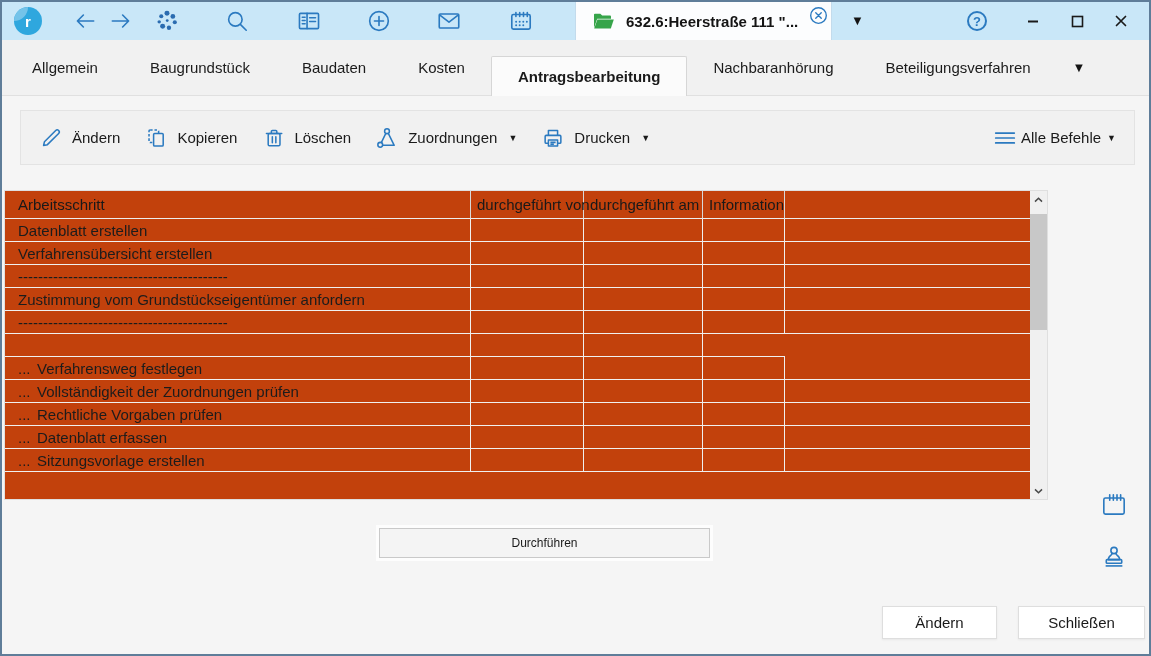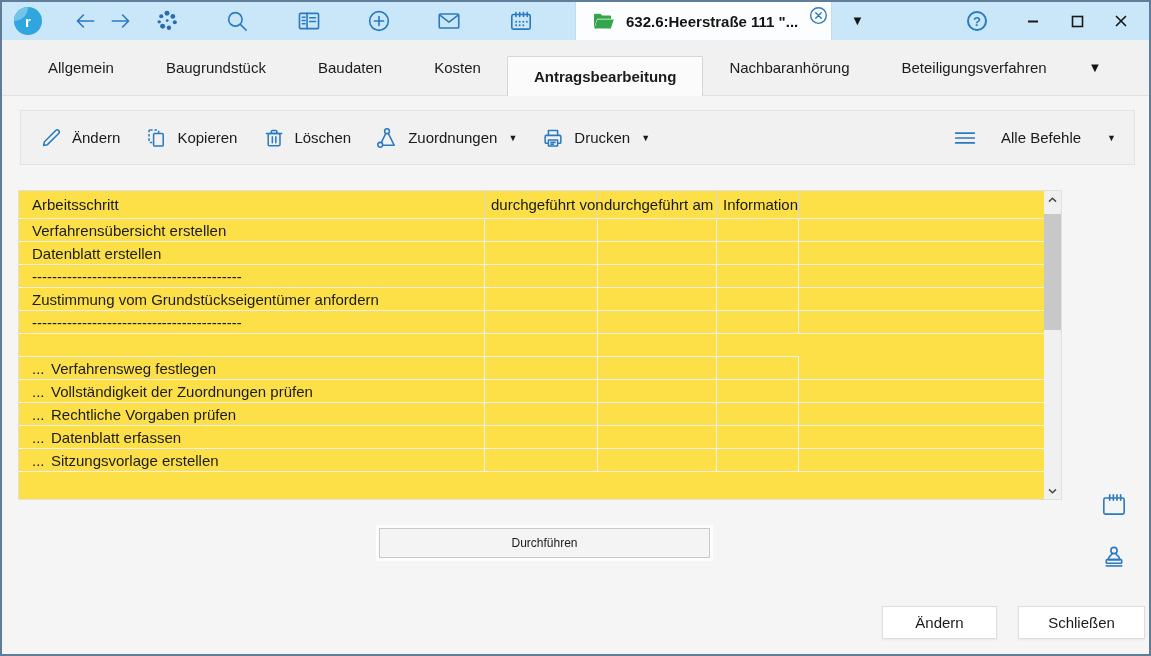--- a/index.html
+++ b/index.html
@@ -29,36 +29,36 @@
                align-items:center; justify-content:center; }
   .tb-caret { position:absolute; left:849px; top:11px; font-size:13px; color:#141414; }
   .help-btn { position:absolute; left:965px; top:9px; width:20px; height:20px; border:2px solid #2b7ac0;
               border-radius:50%; color:#2b7ac0; font-weight:bold; font-size:13px;
               display:flex; align-items:center; justify-content:center; }
   .winctrls { position:absolute; right:6px; top:0; height:38px; display:flex; }
   .winctrls .wc { width:44px; height:38px; display:flex; align-items:center; justify-content:center; }
 
   
   .tabstrip { position:absolute; left:0; right:0; top:38px; height:56px; background:#f1f1f1;
-              border-bottom:1px solid #e0e0e0; display:flex; align-items:stretch; padding-left:20px; }
+              border-bottom:1px solid #e0e0e0; display:flex; align-items:stretch; padding-left:4px; }
   .tab-list { display:flex; align-items:stretch; }
   .tab { padding:0 26px; display:flex; align-items:center; font-size:15px; color:#1b1b1b; white-space:nowrap; }
   .tab.active { font-weight:bold; background:#fbfbfb; border:1px solid #d6d6d6; border-bottom:none;
                 align-self:flex-end; height:40px; margin-bottom:-1px; border-radius:2px 2px 0 0; }
   .tab-overflow { align-self:center; margin-left:16px; font-size:13px; color:#141414; }
 
   
   .toolbar { position:absolute; left:18px; top:108px; width:1115px; height:55px; background:#f1f1f1;
              border:1px solid #e3e3e3; display:flex; align-items:center; padding:0 18px; }
   .tool { display:flex; align-items:center; gap:9px; margin-right:24px; font-size:15px; color:#1a1a1a; white-space:nowrap; }
   .tool .caret, .allcmd .caret { font-size:9px; margin-left:2px; color:#1a1a1a; }
-  .allcmd { margin-left:auto; display:flex; align-items:center; gap:24px; font-size:15px; color:#1a1a1a; }
-
-  
-  .worktable { position:absolute; left:16px; top:188px; width:1044px; height:310px; background:#fde047;
+  .allcmd { margin-left:auto; display:flex; align-items:center; gap:4px; font-size:15px; color:#1a1a1a; }
+
+  
+  .worktable { position:absolute; left:2px; top:188px; width:1044px; height:310px; background:#c2410c;
                border:1px solid #dfdfdf; }
   .tgrid { position:absolute; left:0; top:0; right:17px; bottom:0; overflow:hidden; }
   .thead, .trow { display:grid; grid-template-columns:466px 113px 119px 82px 1fr; }
   .thead { height:28px; }
   .thead .tcell { display:flex; align-items:center; font-size:15px; color:#191919;
                   border-right:1px solid #d8d8d8; border-bottom:1px solid #ededed; padding-left:6px; white-space:nowrap; }
   .thead .c1 { padding-left:13px; }
   .thead .c5 { border-right:none; }
   .trow { height:23px; }
   .trow .tcell { display:flex; align-items:center; font-size:15px; color:#1c1c1c;
@@ -281,30 +281,30 @@
       <div class="thead">
         <div class="tcell c1">Arbeitsschritt</div>
         <div class="tcell c3">durchgeführt von</div>
         <div class="tcell c2">durchgeführt am</div>
         <div class="tcell c4">Information</div>
         <div class="tcell c5"></div>
       </div>
       <div>
           <div class="trow">
             <div class="tcell c1">
+              <span>Datenblatt erstellen</span>
+            </div>
+            <div class="tcell c2"></div>
+            <div class="tcell c3"></div>
+            <div class="tcell c4"></div>
+            <div class="tcell c5"></div>
+          </div>
+          <div class="trow">
+            <div class="tcell c1">
               <span>Verfahrensübersicht erstellen</span>
-            </div>
-            <div class="tcell c2"></div>
-            <div class="tcell c3"></div>
-            <div class="tcell c4"></div>
-            <div class="tcell c5"></div>
-          </div>
-          <div class="trow">
-            <div class="tcell c1">
-              <span>Datenblatt erstellen</span>
             </div>
             <div class="tcell c2"></div>
             <div class="tcell c3"></div>
             <div class="tcell c4"></div>
             <div class="tcell c5"></div>
           </div>
           <div class="trow">
             <div class="tcell c1">
               <span>------------------------------------------</span>
             </div>

